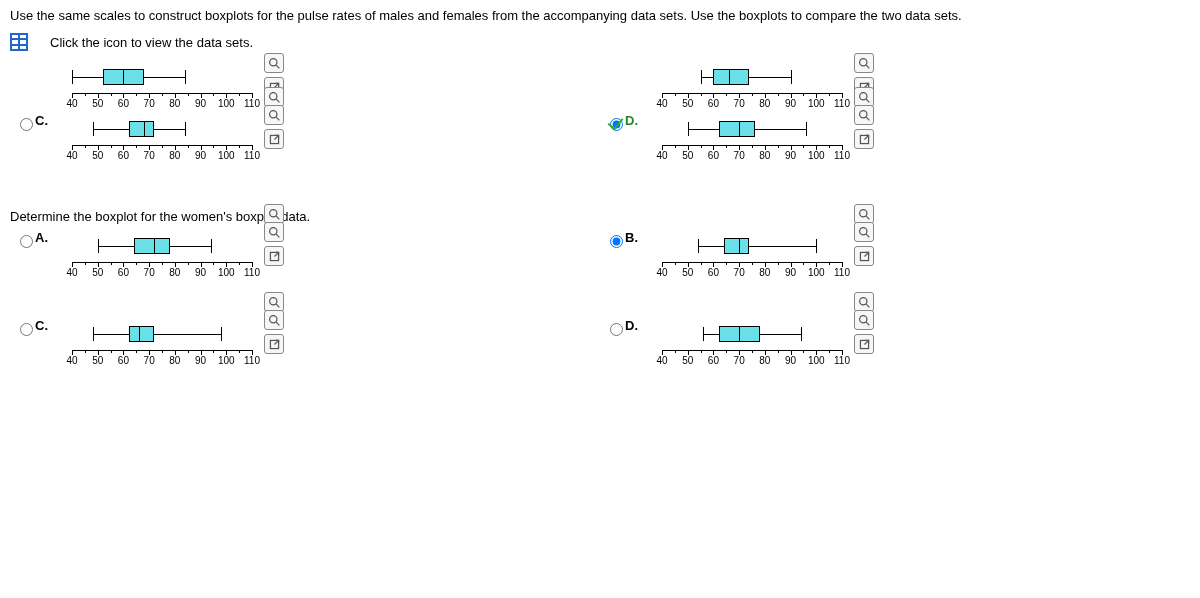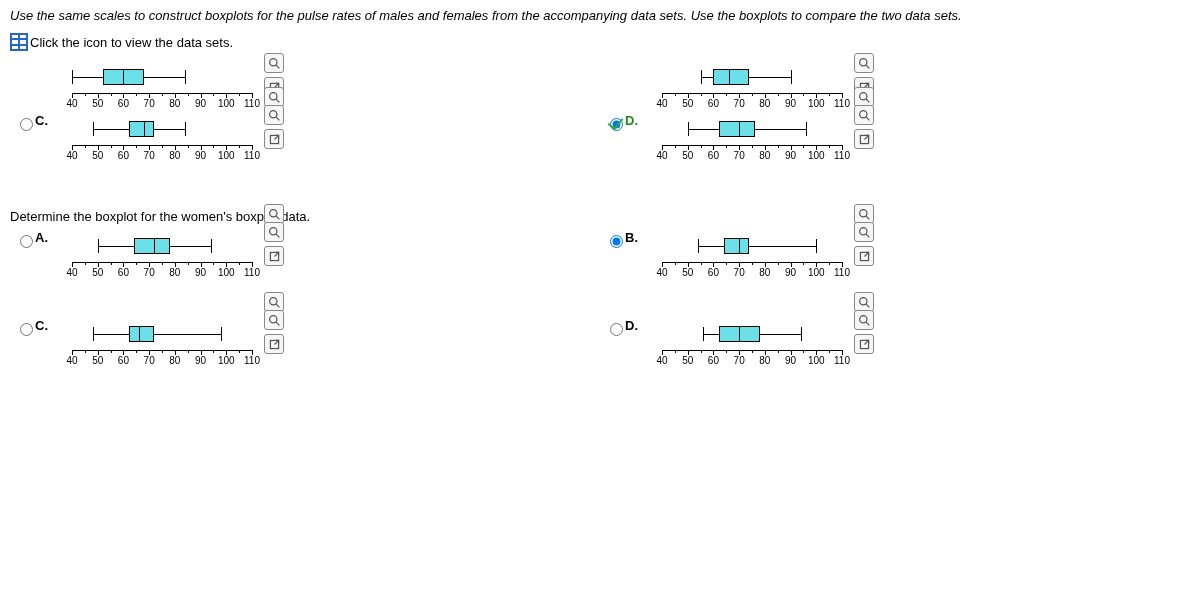--- a/index.html
+++ b/index.html
@@ -5,22 +5,22 @@
   * { box-sizing: border-box; }
   body {
     margin: 0;
     padding: 8px 10px;
     font-family: Arial, sans-serif;
     font-size: 13px;
     background: #fff;
     color: #000;
     width: 1200px;
   }
-  .question { margin-bottom: 10px; font-style: italic; }
-  .hint-row { display: flex; align-items: center; gap: 2px; margin-bottom: 10px; }
+  .question { margin-bottom: 10px; }
+  .hint-row { display: flex; align-items: center; gap: 22px; margin-bottom: 10px; }
   .table-icon {
     width: 18px; height: 18px; border: 1.5px solid #2266cc; display: flex; flex-wrap: wrap;
   }
   .table-icon span { width: 50%; height: 33.33%; border: 0.5px solid #2266cc; box-sizing: border-box; }
   .section-title { margin: 8px 0 6px 0; }
   .choices { display: flex; flex-wrap: wrap; }
   .choice { width: 50%; position: relative; padding-left: 30px; padding-bottom: 4px; min-height: 88px;}
   .choice input[type=radio] { position: absolute; left: 5px; top: 2px; }
   .letter { position: absolute; left: 25px; top: 0; font-weight: bold; }
   .letter.correct { color: #228822; }

